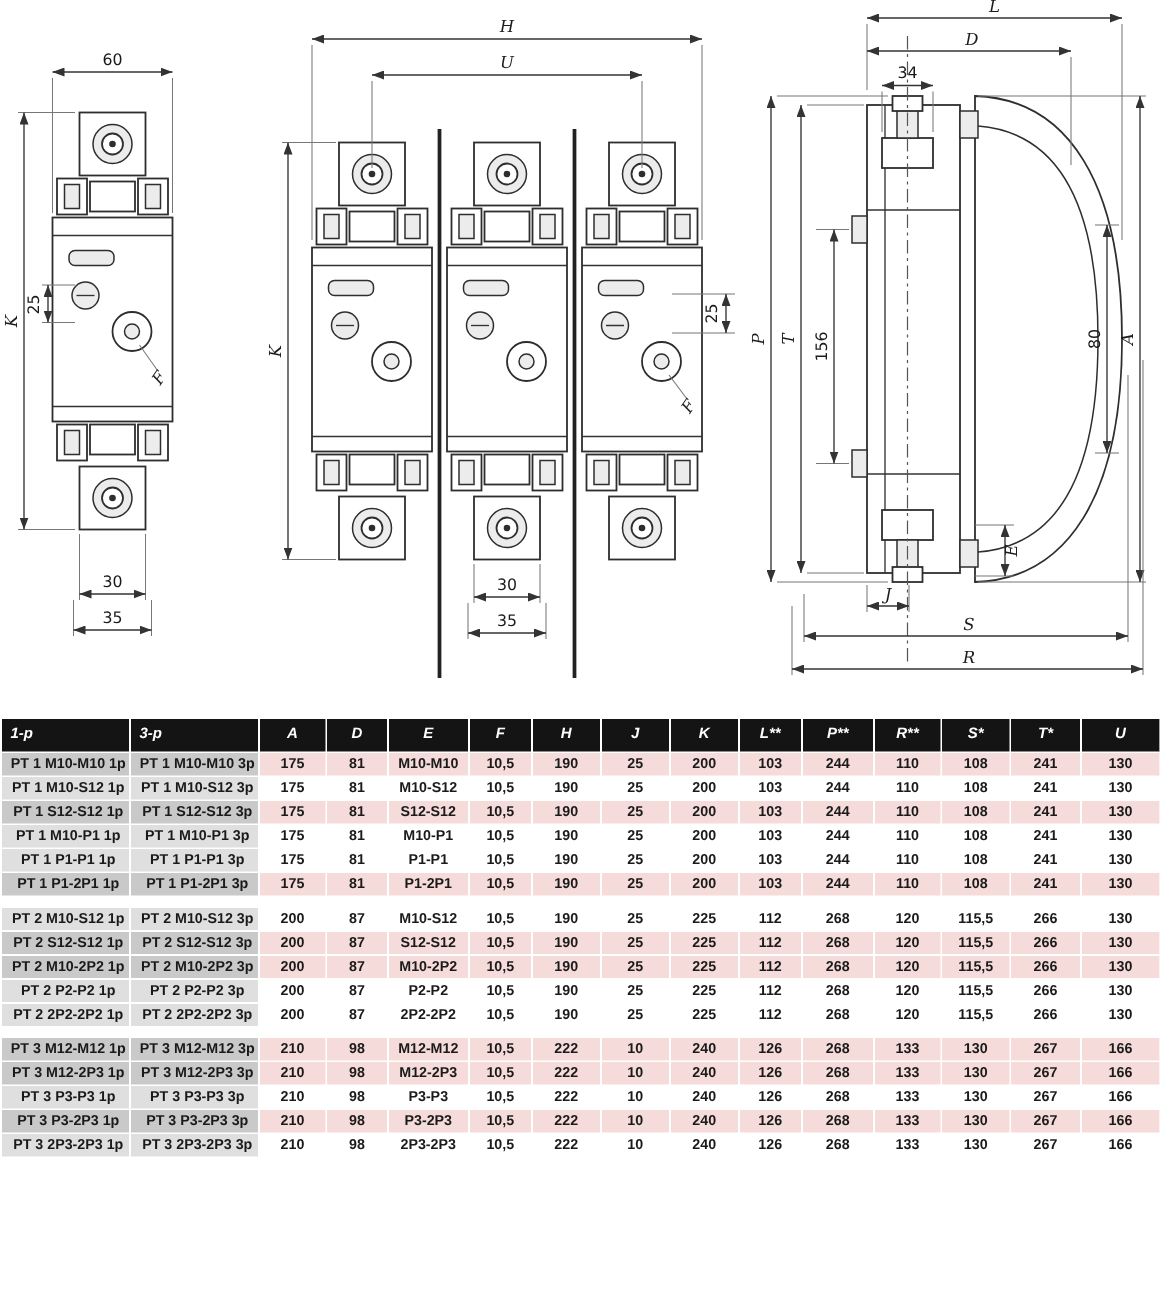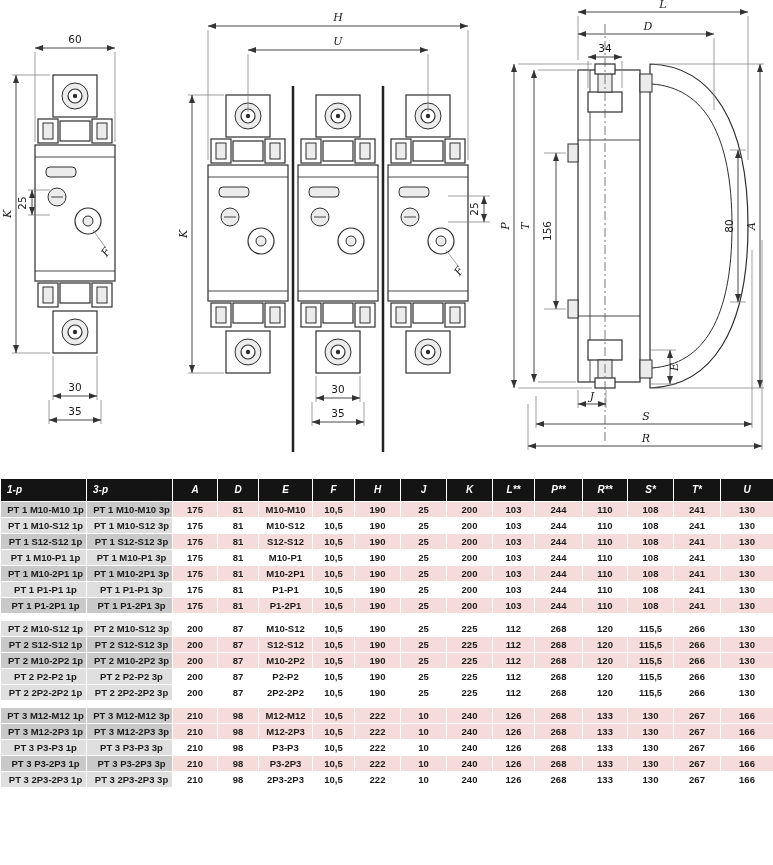--- a/index.html
+++ b/index.html
@@ -359,71 +359,54 @@
         <td class="num">190</td>
         <td class="num">25</td>
         <td class="num">200</td>
         <td class="num">103</td>
         <td class="num">244</td>
         <td class="num">110</td>
         <td class="num">108</td>
         <td class="num">241</td>
         <td class="num">130</td>
       </tr>
-      <tr class="odd">
-        <td class="name">PT 1 M10-2P1 1p</td>
-        <td class="name">PT 1 M10-2P1 3p</td>
+      <tr class="even">
+        <td class="name">PT 1 P1-P1 1p</td>
+        <td class="name">PT 1 P1-P1 3p</td>
         <td class="num">175</td>
         <td class="num">81</td>
-        <td class="num">M10-2P1</td>
+        <td class="num">P1-P1</td>
         <td class="num">10,5</td>
         <td class="num">190</td>
         <td class="num">25</td>
         <td class="num">200</td>
         <td class="num">103</td>
         <td class="num">244</td>
         <td class="num">110</td>
         <td class="num">108</td>
         <td class="num">241</td>
         <td class="num">130</td>
       </tr>
-      <tr class="even">
-        <td class="name">PT 1 P1-P1 1p</td>
-        <td class="name">PT 1 P1-P1 3p</td>
+      <tr class="odd">
+        <td class="name">PT 1 P1-2P1 1p</td>
+        <td class="name">PT 1 P1-2P1 3p</td>
         <td class="num">175</td>
         <td class="num">81</td>
-        <td class="num">P1-P1</td>
+        <td class="num">P1-2P1</td>
         <td class="num">10,5</td>
         <td class="num">190</td>
         <td class="num">25</td>
         <td class="num">200</td>
         <td class="num">103</td>
         <td class="num">244</td>
         <td class="num">110</td>
         <td class="num">108</td>
         <td class="num">241</td>
         <td class="num">130</td>
       </tr>
-      <tr class="odd">
-        <td class="name">PT 1 P1-2P1 1p</td>
-        <td class="name">PT 1 P1-2P1 3p</td>
-        <td class="num">175</td>
-        <td class="num">81</td>
-        <td class="num">P1-2P1</td>
-        <td class="num">10,5</td>
-        <td class="num">190</td>
-        <td class="num">25</td>
-        <td class="num">200</td>
-        <td class="num">103</td>
-        <td class="num">244</td>
-        <td class="num">110</td>
-        <td class="num">108</td>
-        <td class="num">241</td>
-        <td class="num">130</td>
-      </tr>
       <tr class="sep">
         <td colspan="15"></td>
       </tr>
       <tr class="even">
         <td class="name">PT 2 M10-S12 1p</td>
         <td class="name">PT 2 M10-S12 3p</td>
         <td class="num">200</td>
         <td class="num">87</td>
         <td class="num">M10-S12</td>
         <td class="num">10,5</td>

